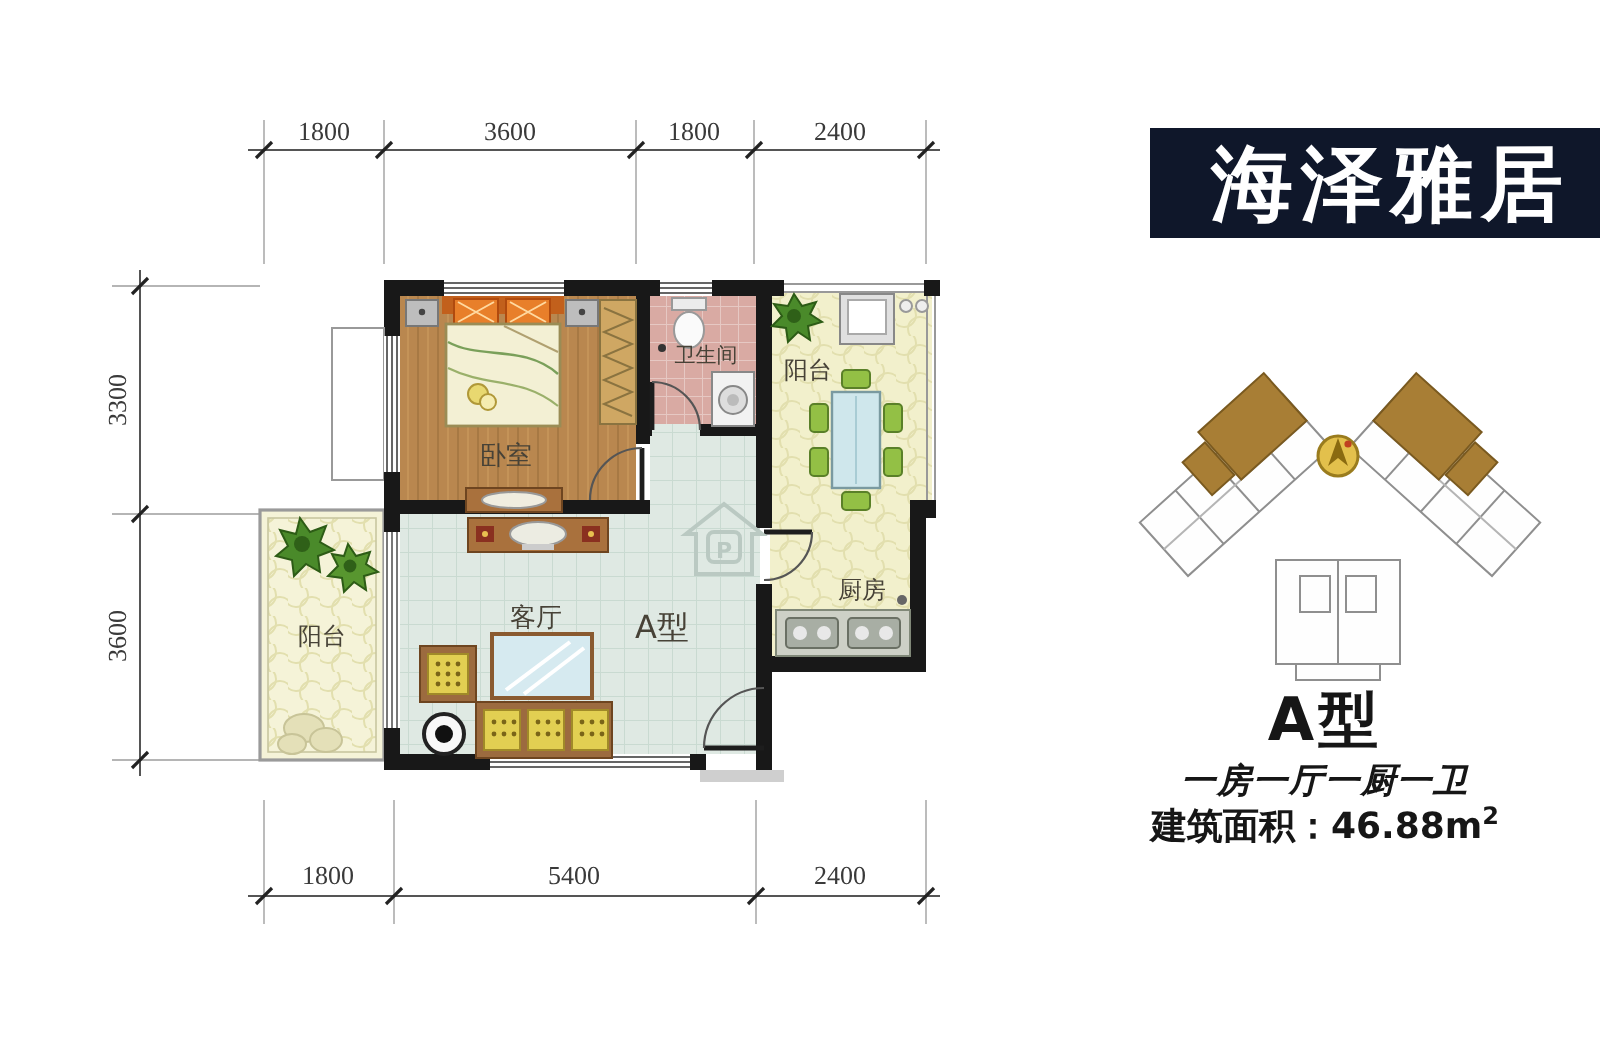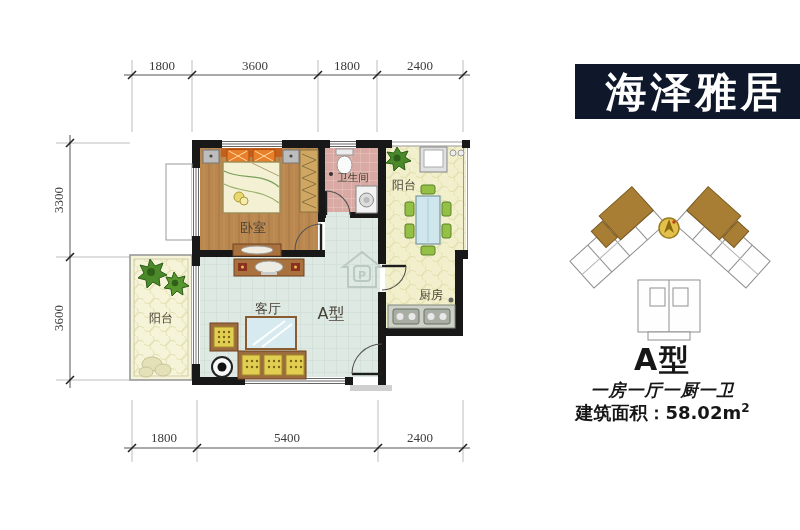--- a/index.html
+++ b/index.html
@@ -374,14 +374,14 @@
   </g>
 </svg>
 
 <div class="banner">
   <span>海泽雅居</span>
 </div>
 
 <div class="info type">A型</div>
 <div class="info layout">一房一厅一厨一卫</div>
 <div class="info area">
-  <span>建筑面积：58.02m</span><sup>2</sup>
+  <span>建筑面积：46.88m</span><sup>2</sup>
 </div>
 
 </body></html>

